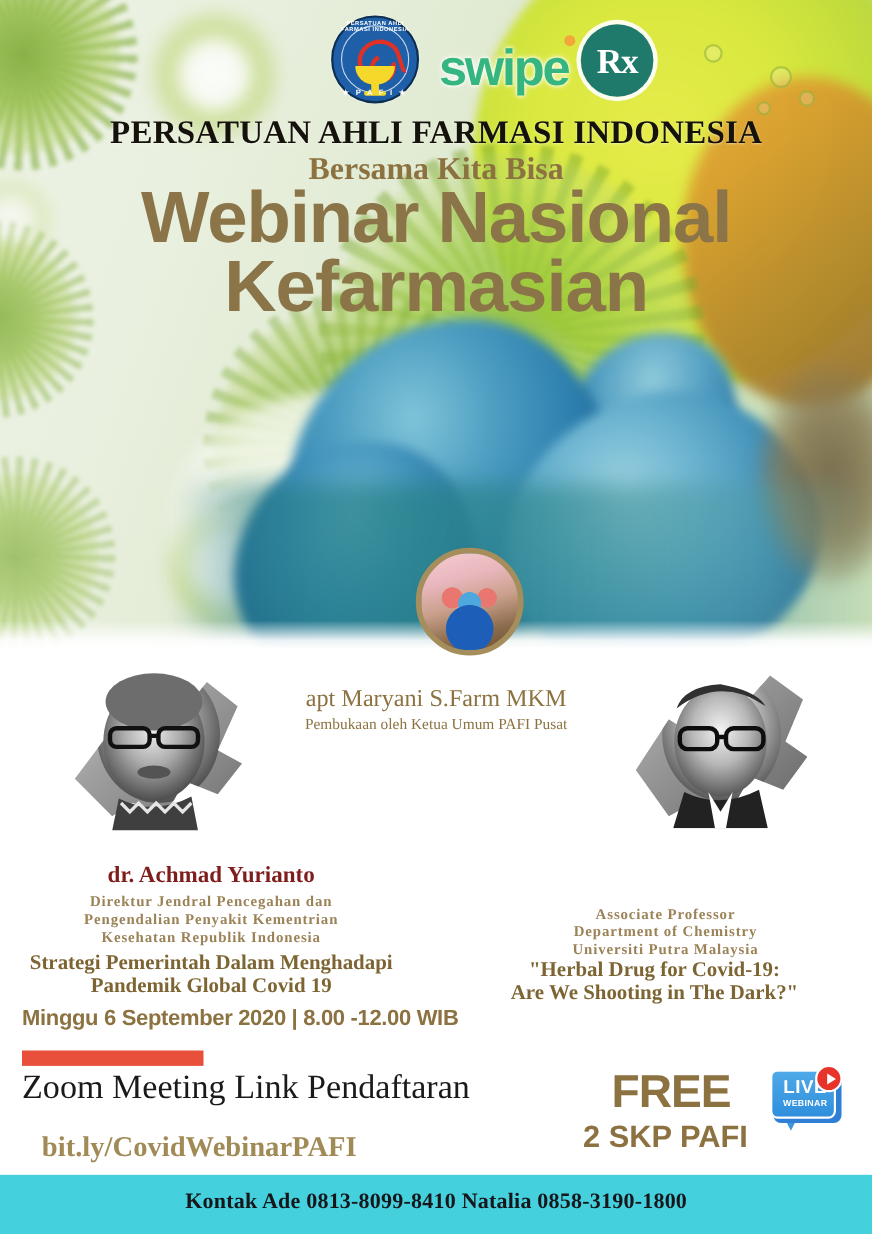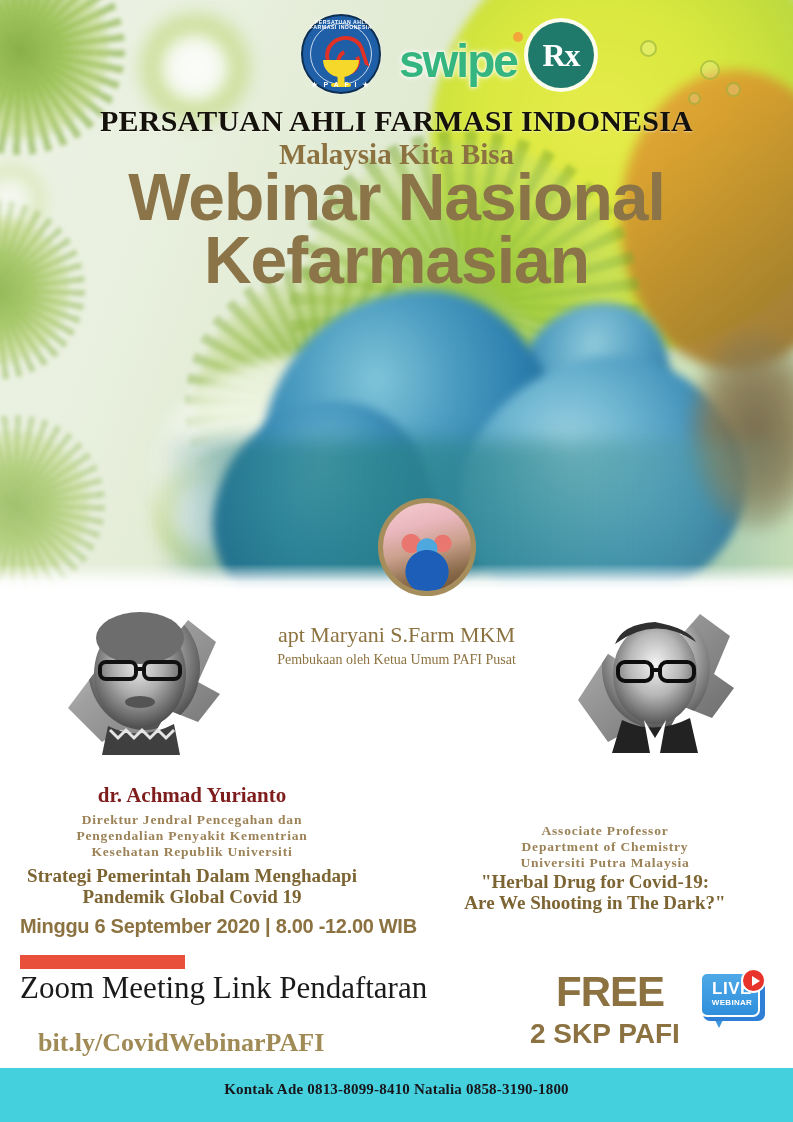--- a/index.html
+++ b/index.html
@@ -320,21 +320,21 @@
   }
 
   
   .contact-bar{
     position:absolute;left:0;top:1068px;width:793px;height:54px;
     background:#45d0de;
   }
   .contact-text{
     position:absolute;left:0;top:13px;width:793px;text-align:center;
     font-family:"Liberation Serif",serif;font-weight:700;
-    font-size:15px;color:#17161a;letter-spacing:.2px;
+    font-size:20px;color:#17161a;letter-spacing:.2px;
   }
 </style>
 </head>
 <body>
 
 <div id="poster">
 
   <div class="bg-scene">
     <div class="petri"></div>
     <div class="petri-rim"></div>
@@ -385,21 +385,21 @@
       <div class="swipe-word">swipe</div>
       <div class="swipe-dot"></div>
       <div class="rx-tail"></div>
       <div class="rx-bubble">
         <div class="rx-text">Rx</div>
       </div>
     </div>
   </div>
 
   <div class="org-name">PERSATUAN AHLI FARMASI INDONESIA</div>
-  <div class="tagline">Malaysia Kita Bisa</div>
+  <div class="tagline">Bersama Kita Bisa</div>
   <div class="main-title">
     <span>Webinar Nasional</span>
     <span class="l2">Kefarmasian</span>
   </div>
 
   <div class="center-photo"></div>
   <div class="center-name">apt Maryani S.Farm MKM</div>
   <div class="center-role">Pembukaan oleh Ketua Umum PAFI Pusat</div>
 
   <div class="photo-left">
@@ -464,21 +464,21 @@
       <line x1="92" y1="82" x2="100" y2="82" stroke="#1c1c1c" stroke-width="4"></line>
       <path d="M62,132 Q95,148 130,130 L138,165 L52,165 Z" fill="#2e2e2e"></path>
       <path d="M84,132 L95,150 L106,132 L100,165 L90,165 Z" fill="#f0f0f0"></path>
     </svg>
   </div>
 
   <div class="sp-name" id="lname">dr. Achmad Yurianto</div>
   <div class="sp-aff" id="laff">
     <div>Direktur Jendral Pencegahan dan</div>
     <div>Pengendalian Penyakit Kementrian</div>
-    <div>Kesehatan Republik Universiti</div>
+    <div>Kesehatan Republik Indonesia</div>
   </div>
   <div class="sp-topic" id="ltopic">
     <div>Strategi Pemerintah Dalam Menghadapi</div>
     <div>Pandemik Global Covid  19</div>
   </div>
 
   <div class="sp-aff" id="raff">
     <div>Associate Professor</div>
     <div>Department of Chemistry</div>
     <div>Universiti Putra Malaysia</div>

